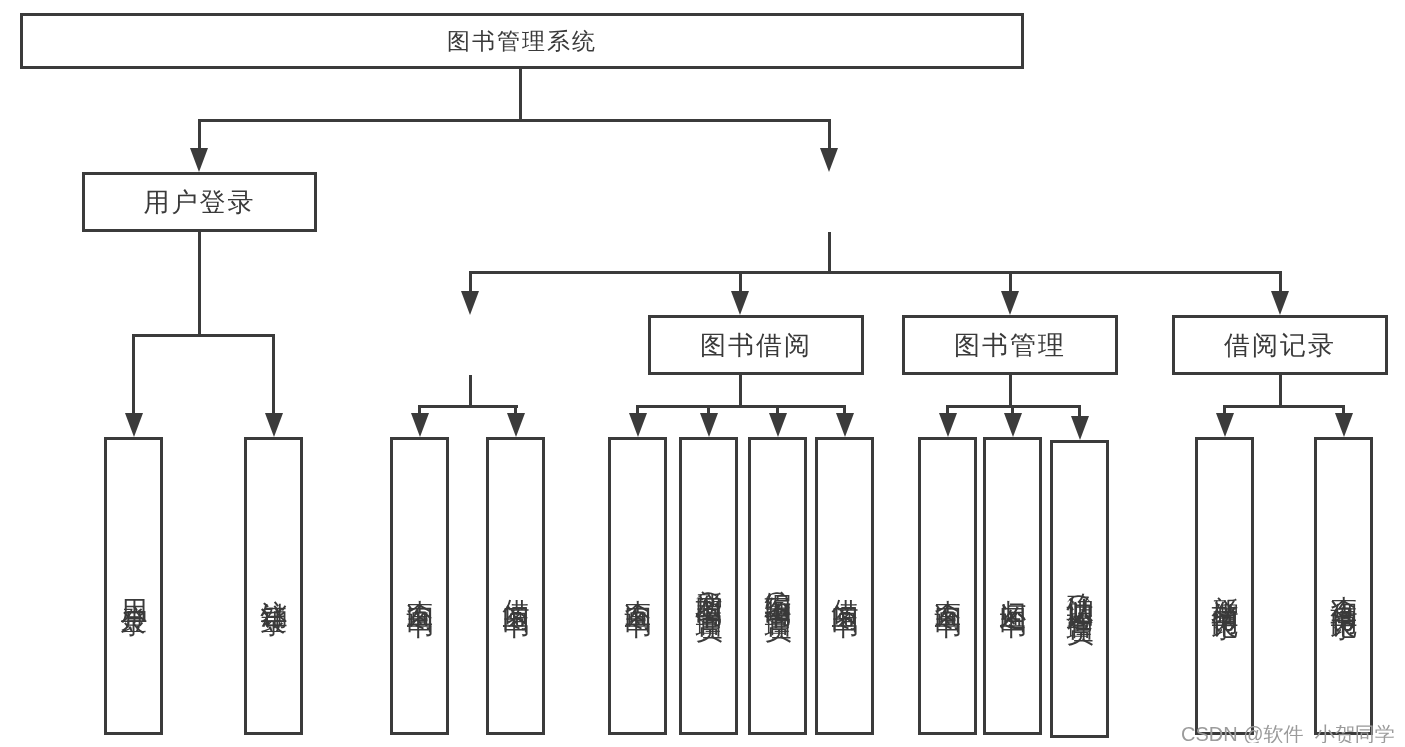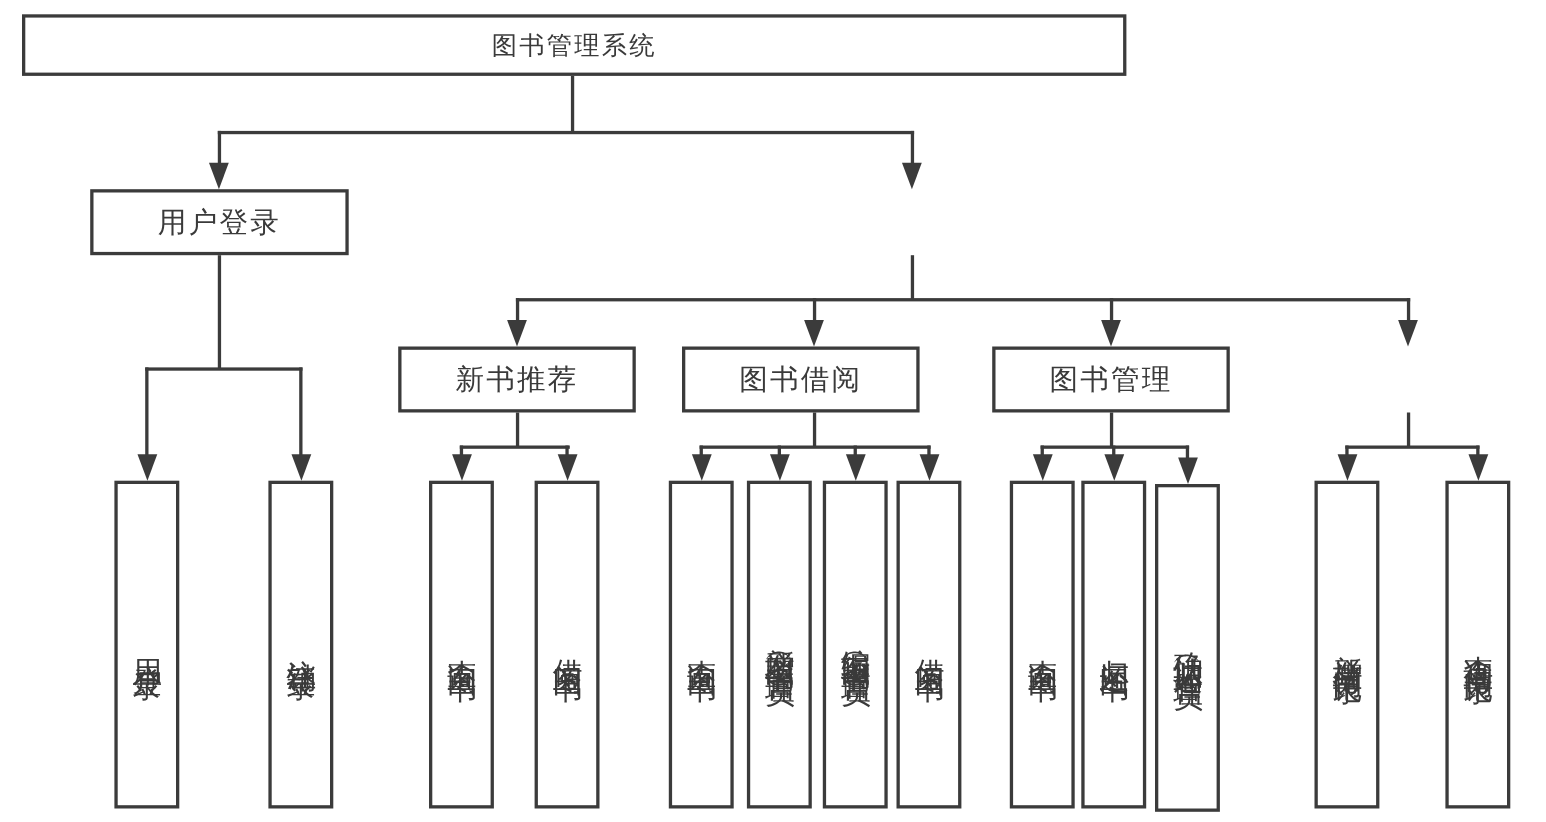--- a/index.html
+++ b/index.html
@@ -62,32 +62,32 @@
 
   <div class="node" style="left:20px;top:13px;width:1004px;height:56px">
     <span class="hlabel root-size">图书管理系统</span>
   </div>
 
   <div class="node" style="left:82px;top:172px;width:235px;height:60px">
     <span class="hlabel">用户登录</span>
   </div>
 
 
-  <div class="node" style="left:362px;top:315px;width:216px;height:60px">
-    <span class="hlabel">新书推荐</span>
-  </div>
 
-  <div class="node" style="left:620px;top:315px;width:216px;height:60px">
+  <div class="node" style="left:648px;top:315px;width:216px;height:60px">
     <span class="hlabel">图书借阅</span>
   </div>
 
   <div class="node" style="left:902px;top:315px;width:216px;height:60px">
     <span class="hlabel">图书管理</span>
   </div>
 
+  <div class="node" style="left:1172px;top:315px;width:216px;height:60px">
+    <span class="hlabel">借阅记录</span>
+  </div>
 
   <div class="node" style="left:104px;top:437px;width:59px;height:298px">
     <span class="vlabel">用户登录</span>
   </div>
   <div class="node" style="left:244px;top:437px;width:59px;height:298px">
     <span class="vlabel">注销登录</span>
   </div>
 
   <div class="node" style="left:390px;top:437px;width:59px;height:298px">
     <span class="vlabel">查询图书</span>
@@ -178,14 +178,15 @@
   <div class="vline" style="left:1078px;top:404.5px;height:13px"></div>
   <div class="tri" style="left:1070.5px;top:416px"></div>
 
   <div class="vline" style="left:1278.5px;top:375px;height:31px"></div>
   <div class="hline" style="left:1223px;top:404.5px;width:122px"></div>
   <div class="vline" style="left:1223px;top:404.5px;height:11px"></div>
   <div class="tri" style="left:1215.5px;top:413px"></div>
   <div class="vline" style="left:1342px;top:404.5px;height:11px"></div>
   <div class="tri" style="left:1334.5px;top:413px"></div>
 
+  <div class="watermark">CSDN @软件_小贺同学</div>
 
 </div>
 
 </body></html>

